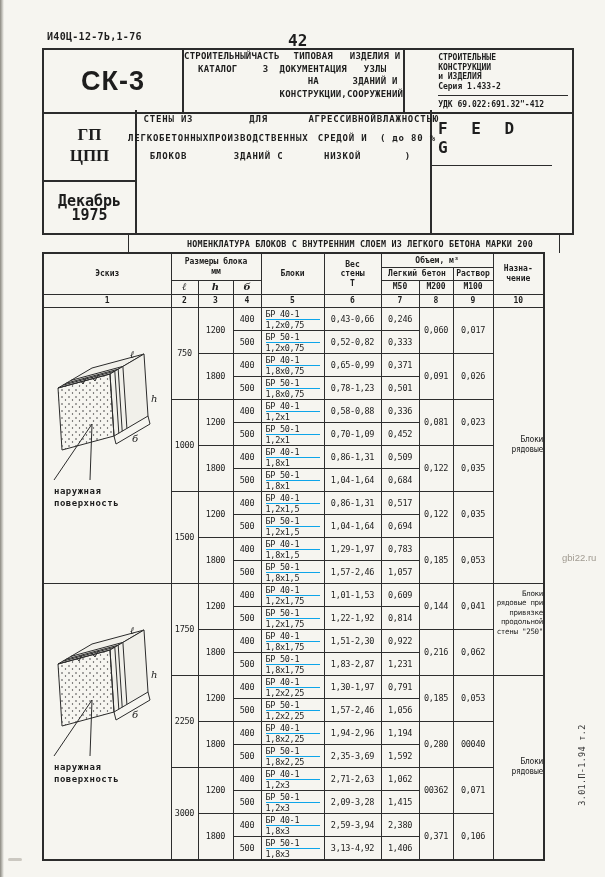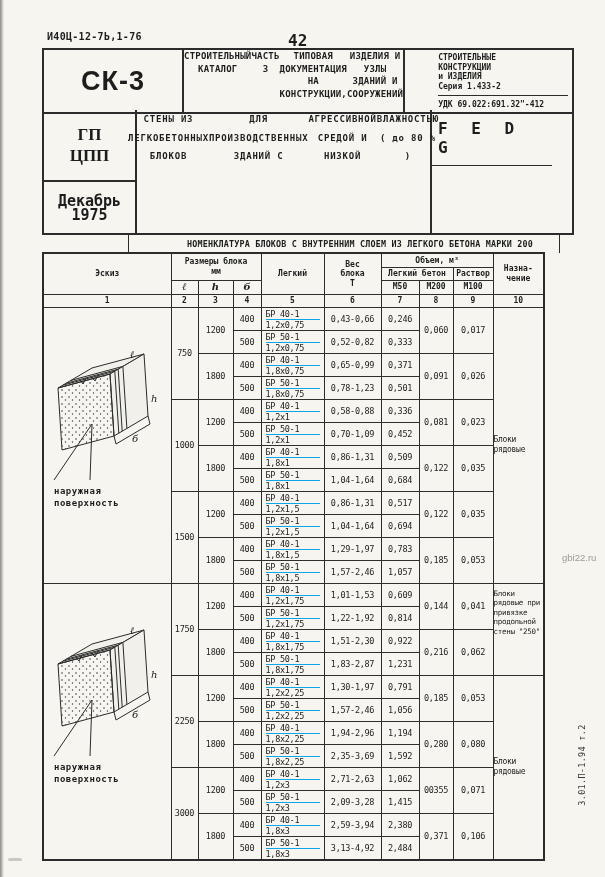--- a/index.html
+++ b/index.html
@@ -48,21 +48,21 @@
   table{border:2px solid #2c2c2c;}
   thead th{font-size:8px;font-weight:bold;line-height:9.5px;}
   .dimth{font-family:"DejaVu Serif", serif;font-style:italic;font-size:10px;}
   .numrow td{height:12px;font-size:8px;font-weight:bold;}
   tbody tr{height:22px;}
   tbody td{letter-spacing:-0.3px;}
   .frac{text-align:left;padding-left:4px;}
   .frac .ft{display:block;border-bottom:1px solid #0ea5e9;width:94%;line-height:10px;padding-top:1px;}
   .frac .fb{display:block;line-height:10px;}
   .sketchcell{vertical-align:top;padding-top:24px;}
-  .purposecell{font-size:8px;text-align:left;padding-left:0;line-height:10px;letter-spacing:-0.3px;}
+  .purposecell{font-size:8px;text-align:right;padding-left:0;line-height:10px;letter-spacing:-0.3px;}
   .purposecell.small{font-size:7.5px;vertical-align:top;padding-top:5px;line-height:9.5px;}
 
   
   .dim{font:italic 10px "DejaVu Serif", serif;fill:#222;stroke:none;}
   .cap{font:bold 9px "DejaVu Sans Mono", monospace;fill:#1d1d1d;stroke:none;letter-spacing:.5px;}
 
   .watermark{left:562px;top:552px;font-family:"Liberation Sans", sans-serif;font-size:9.5px;color:#a09a90;}
   .side-label{left:507px;top:760px;width:150px;text-align:center;transform:rotate(-90deg);
               font-size:8.5px;color:#3a3a3a;letter-spacing:.3px;}
 </style>
@@ -131,24 +131,24 @@
     <col style="width:40px">
       <col style="width:51px">
   </colgroup>
   <thead>
     <tr style="height:14px">
       <th rowspan="3">Эскиз</th>
       <th colspan="3" rowspan="2">
         <div>Размеры блока</div>
         <div>мм</div>
       </th>
-      <th rowspan="3">Легкий</th>
+      <th rowspan="3">Блоки</th>
       <th rowspan="3">
         <div>Вес</div>
-        <div>блока</div>
+        <div>стены</div>
         <div>Т</div>
       </th>
       <th colspan="3">Объем, м³</th>
       <th rowspan="3">
         <div>Назна-</div>
         <div>чение</div>
       </th>
     </tr>
     <tr style="height:13px">
       <th colspan="2">Легкий бетон</th>
@@ -485,21 +485,21 @@
       <td>400</td>
       <td>
           <div class="frac">
             <span class="ft">БР 40-1</span>
             <span class="fb">1,8х2,25</span>
           </div>
         </td>
       <td>1,94-2,96</td>
       <td>1,194</td>
       <td rowspan="2">0,280</td>
-      <td rowspan="2">0,080</td>
+      <td rowspan="2">00040</td>
     </tr>
     <tr>
       <td>500</td>
       <td>
           <div class="frac">
             <span class="ft">БР 50-1</span>
             <span class="fb">1,8х2,25</span>
           </div>
         </td>
       <td>2,35-3,69</td>
@@ -511,21 +511,21 @@
       <td rowspan="2">1200</td>
       <td>400</td>
       <td>
           <div class="frac">
             <span class="ft">БР 40-1</span>
             <span class="fb">1,2х3</span>
           </div>
         </td>
       <td>2,71-2,63</td>
       <td>1,062</td>
-      <td rowspan="2">00355</td>
+      <td rowspan="2">00362</td>
       <td rowspan="2">0,071</td>
     </tr>
     <tr>
       <td>500</td>
       <td>
           <div class="frac">
             <span class="ft">БР 50-1</span>
             <span class="fb">1,2х3</span>
           </div>
         </td>
@@ -548,19 +548,19 @@
     </tr>
     <tr>
       <td>500</td>
       <td>
           <div class="frac">
             <span class="ft">БР 50-1</span>
             <span class="fb">1,8х3</span>
           </div>
         </td>
       <td>3,13-4,92</td>
-      <td>2,484</td>
+      <td>1,406</td>
     </tr>
   </tbody>
 </table>
 
 <div class="abs watermark">gbi22.ru</div>
 <div class="abs side-label">3.01.П-1.94 т.2</div>
 
 </body></html>

